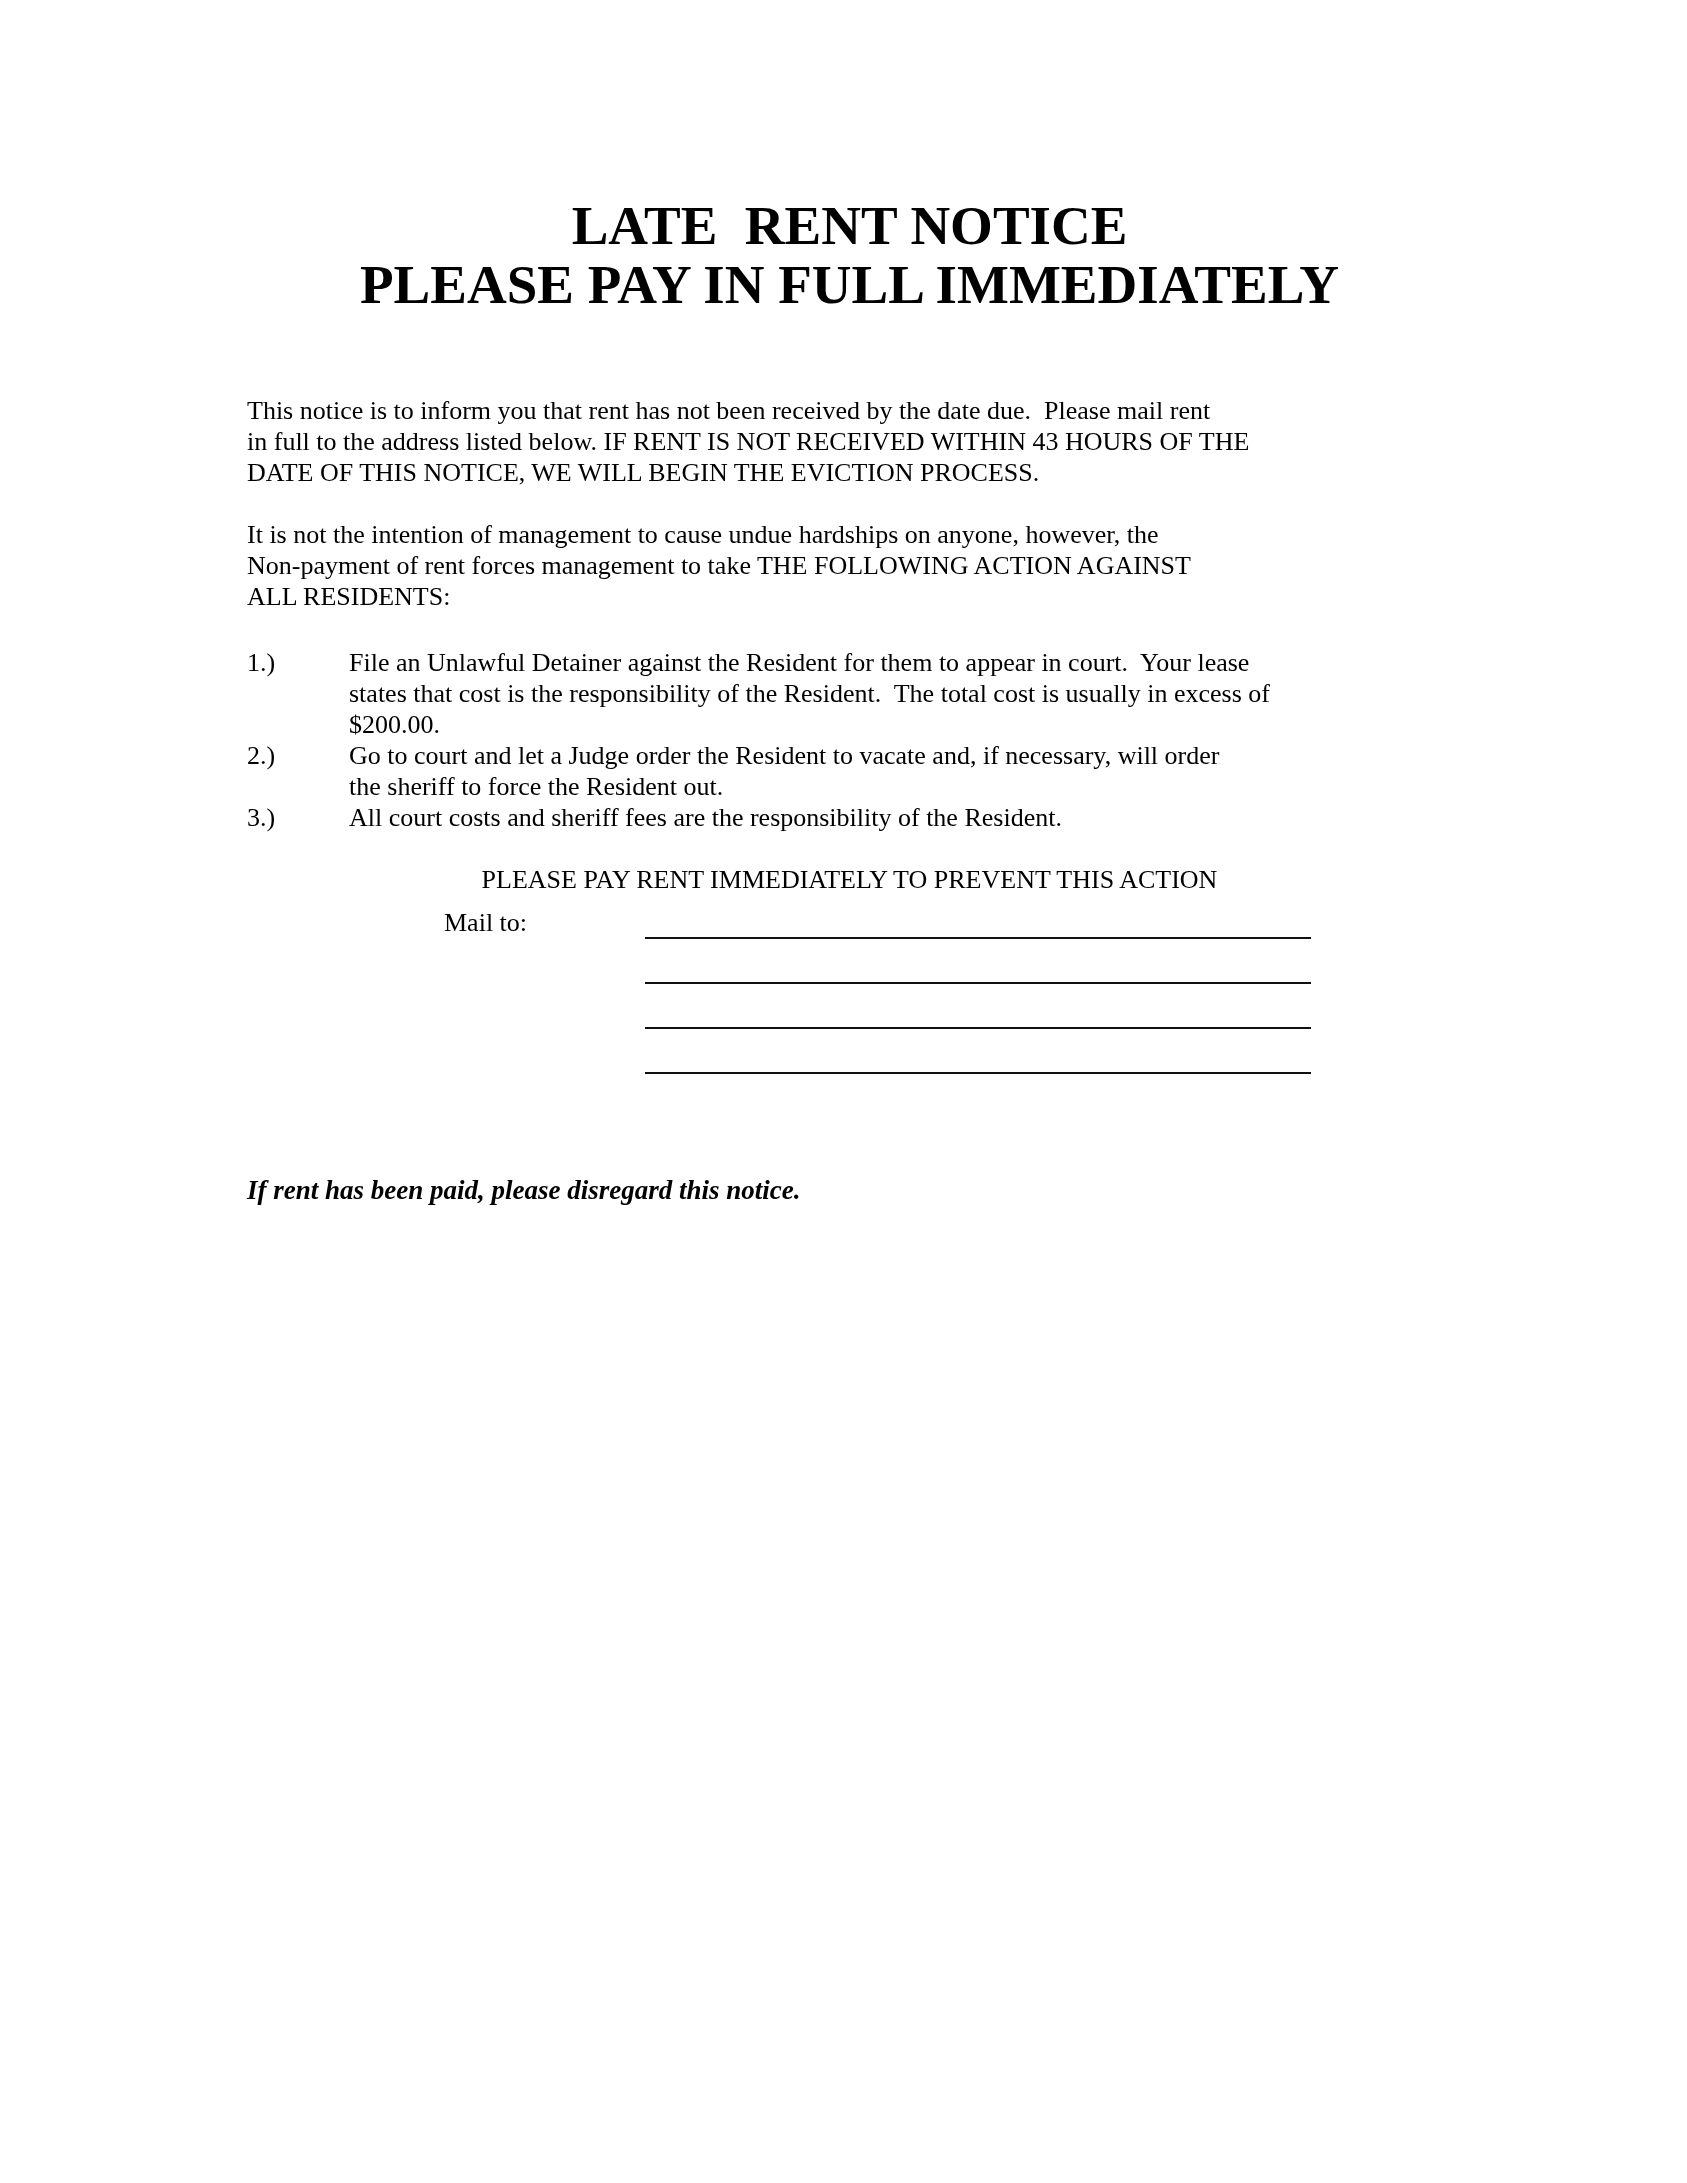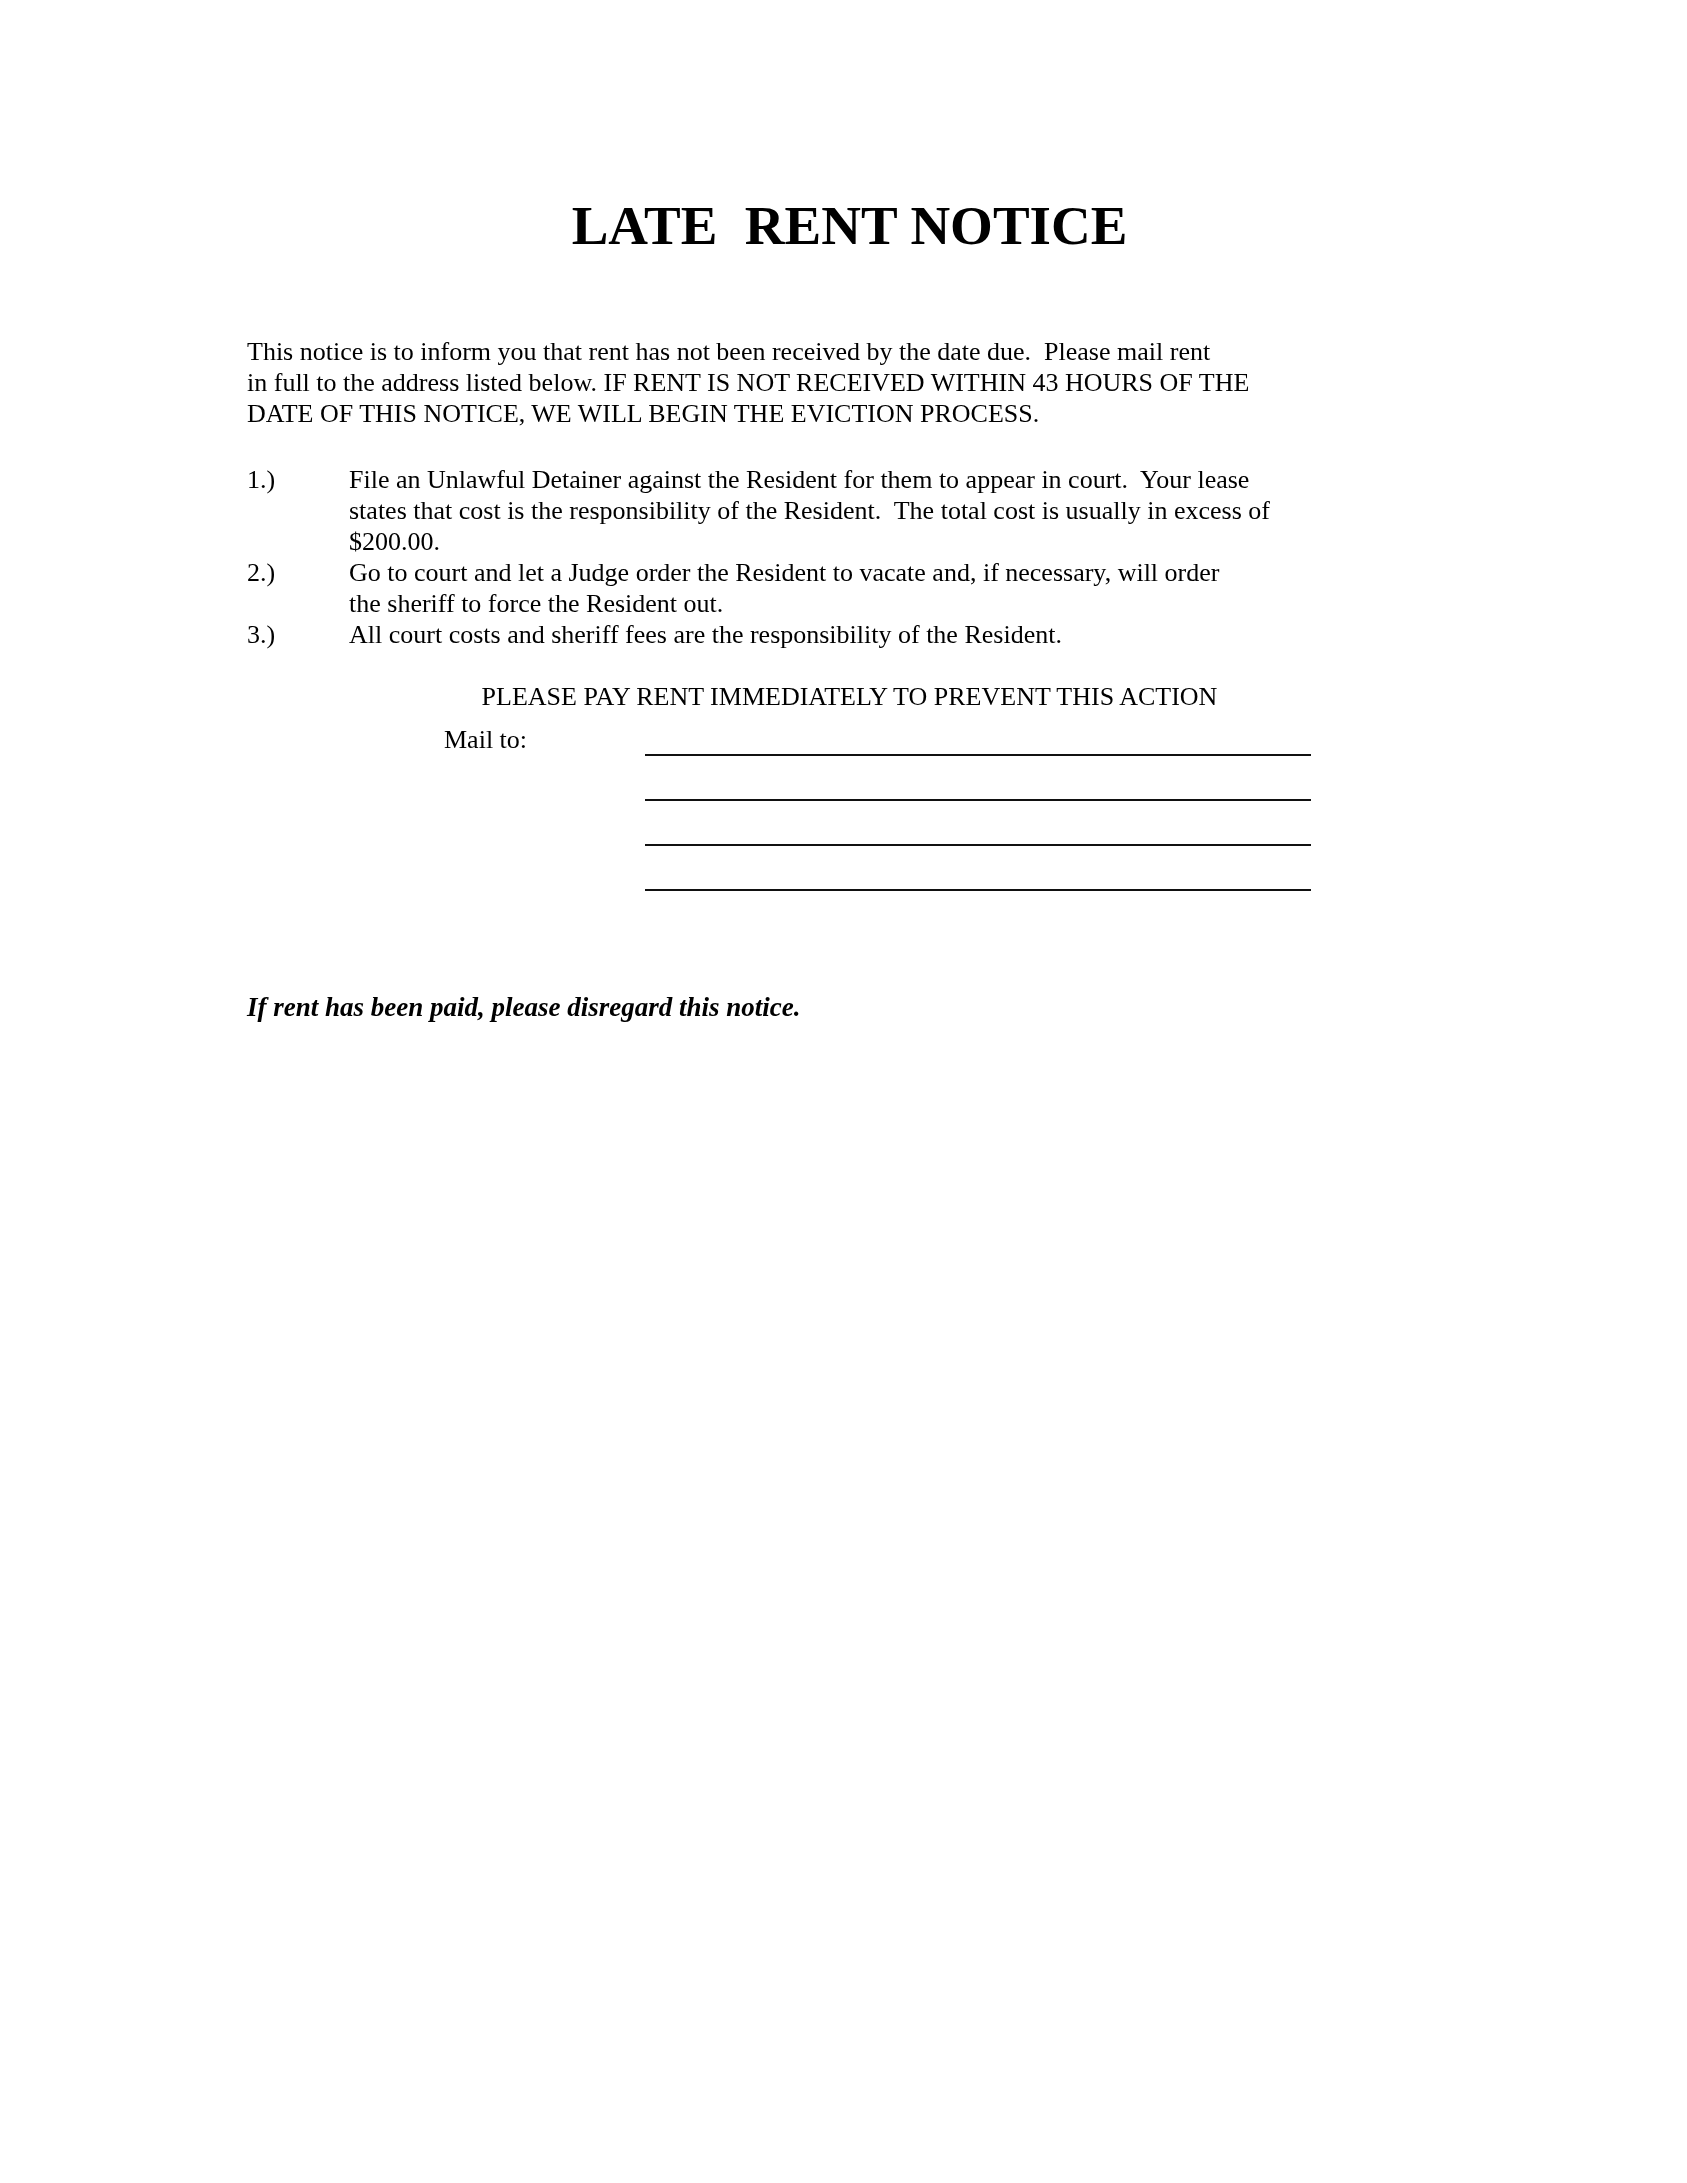--- a/index.html
+++ b/index.html
@@ -95,26 +95,30 @@
   }
 </style>
 </head>
 <body>
 
 <div class="page">
   <div class="content">
 
     <h1 class="title">
       <span class="title-line">LATE  RENT NOTICE</span>
+      <span class="title-line">PLEASE PAY IN FULL IMMEDIATELY</span>
     </h1>
 
     <p class="body-text para-intro">This notice is to inform you that rent has not been received by the date due.  Please mail rent
 in full to the address listed below. IF RENT IS NOT RECEIVED WITHIN 43 HOURS OF THE
 DATE OF THIS NOTICE, WE WILL BEGIN THE EVICTION PROCESS.</p>
 
+    <p class="body-text para-intent">It is not the intention of management to cause undue hardships on anyone, however, the
+Non-payment of rent forces management to take THE FOLLOWING ACTION AGAINST
+ALL RESIDENTS:</p>
 
     <ol class="action-list">
       <li class="action-item">
         <span class="action-marker">1.)</span>
         <span class="body-text">File an Unlawful Detainer against the Resident for them to appear in court.  Your lease
 states that cost is the responsibility of the Resident.  The total cost is usually in excess of
 $200.00.</span>
       </li>
       <li class="action-item">
         <span class="action-marker">2.)</span>

